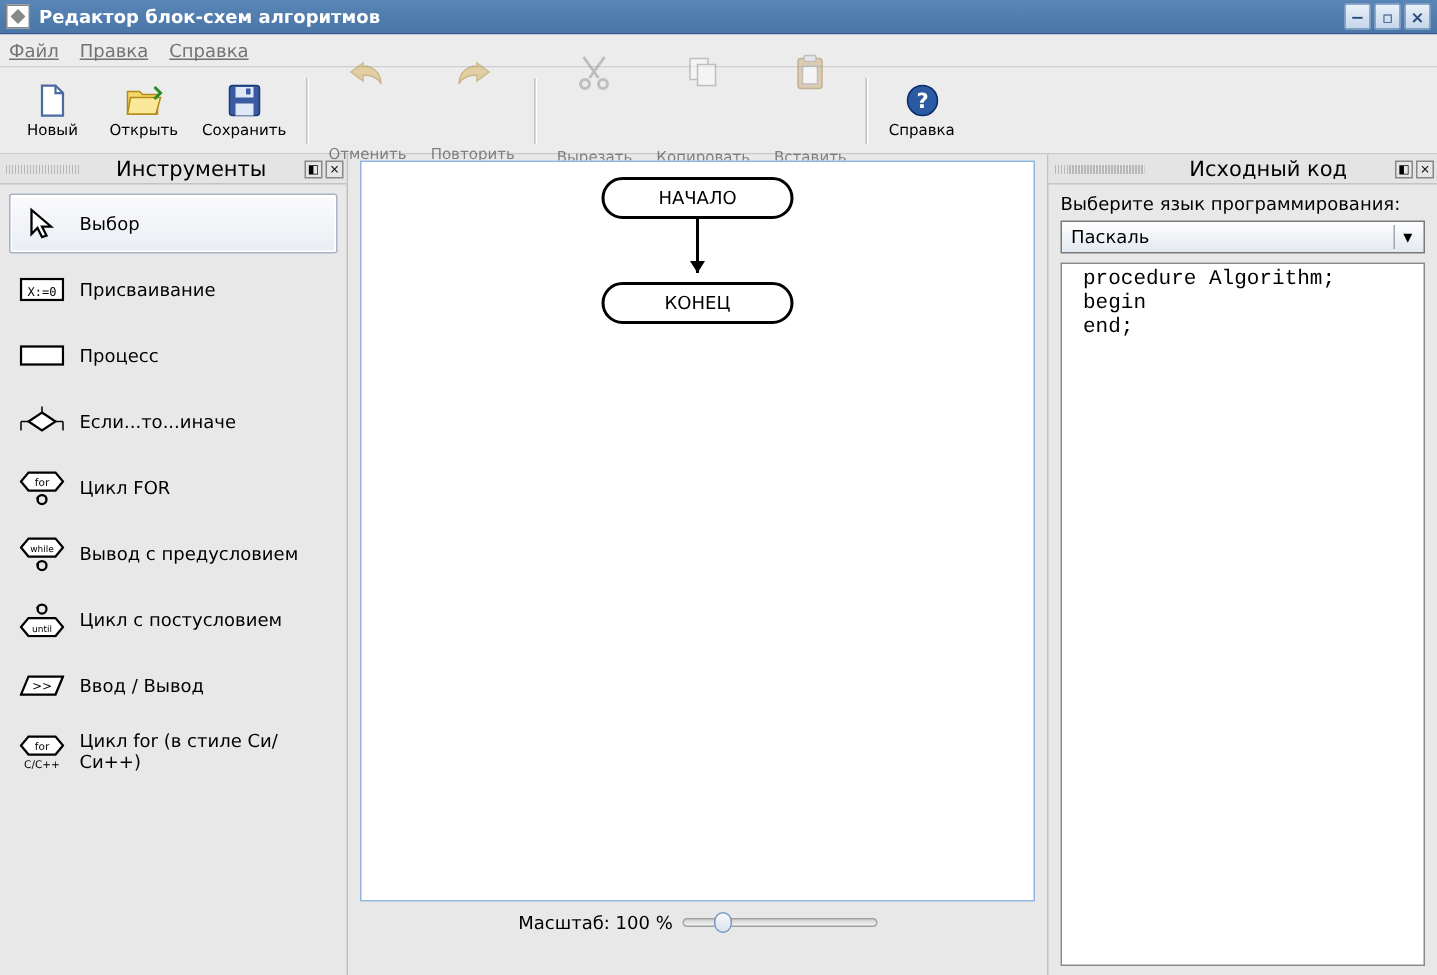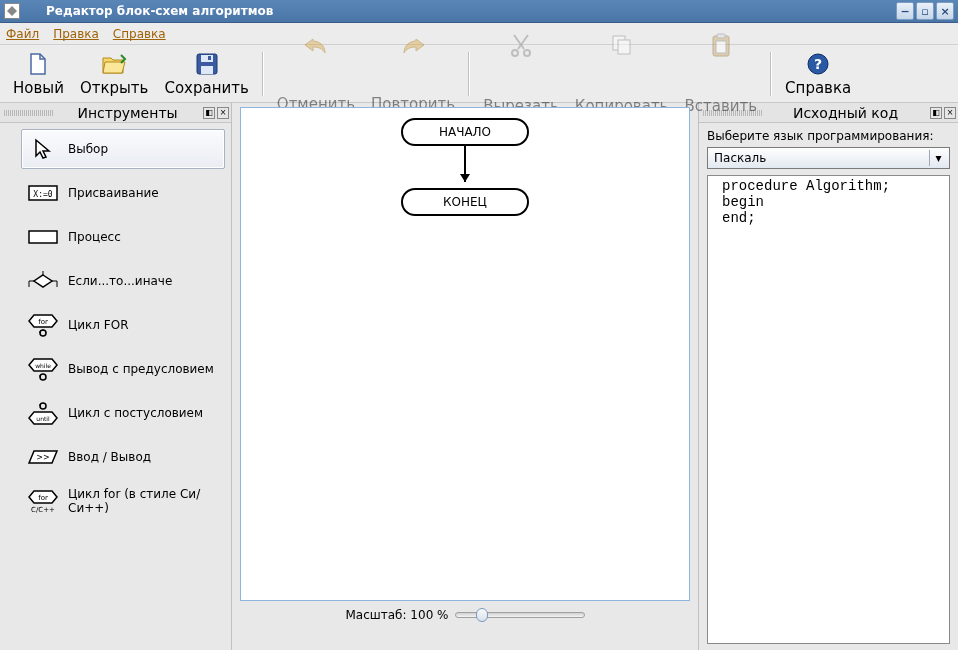--- a/index.html
+++ b/index.html
@@ -21,21 +21,21 @@
     color: #fff;
     font-weight: bold;
   }
   .titlebar .appicon {
     width: 16px; height: 16px;
     margin-right: 6px;
     background: #fff;
     border: 1px solid #888;
     display: flex; align-items: center; justify-content: center;
   }
-  .titlebar .title { flex: 1; margin-left: 20px; }
+  .titlebar .title { flex: 1; }
   .winbtn {
     width: 18px; height: 18px;
     margin-left: 2px;
     background: linear-gradient(to bottom, #eaf0f8, #c5d6ea);
     border: 1px solid #7a9bc2;
     border-radius: 2px;
     display: flex; align-items: center; justify-content: center;
     font-size: 11px;
     color: #2a4a7a;
   }
@@ -43,21 +43,21 @@
   .menubar {
     height: 22px;
     background: #ececec;
     border-bottom: 1px solid #d0d0d0;
     display: flex;
     align-items: center;
     padding: 0 6px;
     gap: 14px;
   }
   .menubar span { text-decoration: underline; text-decoration-skip-ink: none; }
-  .menu-item { cursor: default; color: #a16207; }
+  .menu-item { cursor: default; color: #737373; }
   
   .toolbar {
     height: 58px;
     background: #ececec;
     border-bottom: 1px solid #c8c8c8;
     display: flex;
     align-items: center;
     padding: 0 8px;
     gap: 6px;
   }
@@ -70,21 +70,21 @@
     height: 54px;
     padding: 2px 4px;
     border: 1px solid transparent;
     border-radius: 3px;
   }
   .toolbtn.disabled { opacity: 0.45; gap: 38px; }
   .toolbtn .ticon {
     width: 28px; height: 26px;
     display: flex; align-items: center; justify-content: center;
   }
-  .toolbtn .tlabel { margin-top: 2px; font-size: 15px; color: #000; }
+  .toolbtn .tlabel { margin-top: 2px; font-size: 10px; color: #000; }
   .tsep { width: 1px; height: 44px; border-left: 1px solid #c0c0c0; border-right: 1px solid #fff; margin: 0 2px; }
   
   .workspace {
     display: flex;
     height: calc(650px - 23px - 22px - 58px);
     background: #e8e8e8;
   }
   
   .dock {
     width: 232px;
@@ -116,21 +116,20 @@
     flex-direction: column;
     gap: 4px;
   }
   .tool-item {
     display: flex;
     align-items: center;
     height: 40px;
     padding: 0 6px;
     border: 1px solid transparent;
     gap: 10px;
-    margin-left: 15px;
   }
   .tool-item.selected {
     background: linear-gradient(to bottom, #fbfbfd, #e9edf3);
     border: 1px solid #a8b4c4;
     border-radius: 2px;
     box-shadow: inset 0 0 0 1px #fff;
   }
   .tool-icon {
     width: 30px; height: 22px;
     display:flex; align-items:center; justify-content:center;

